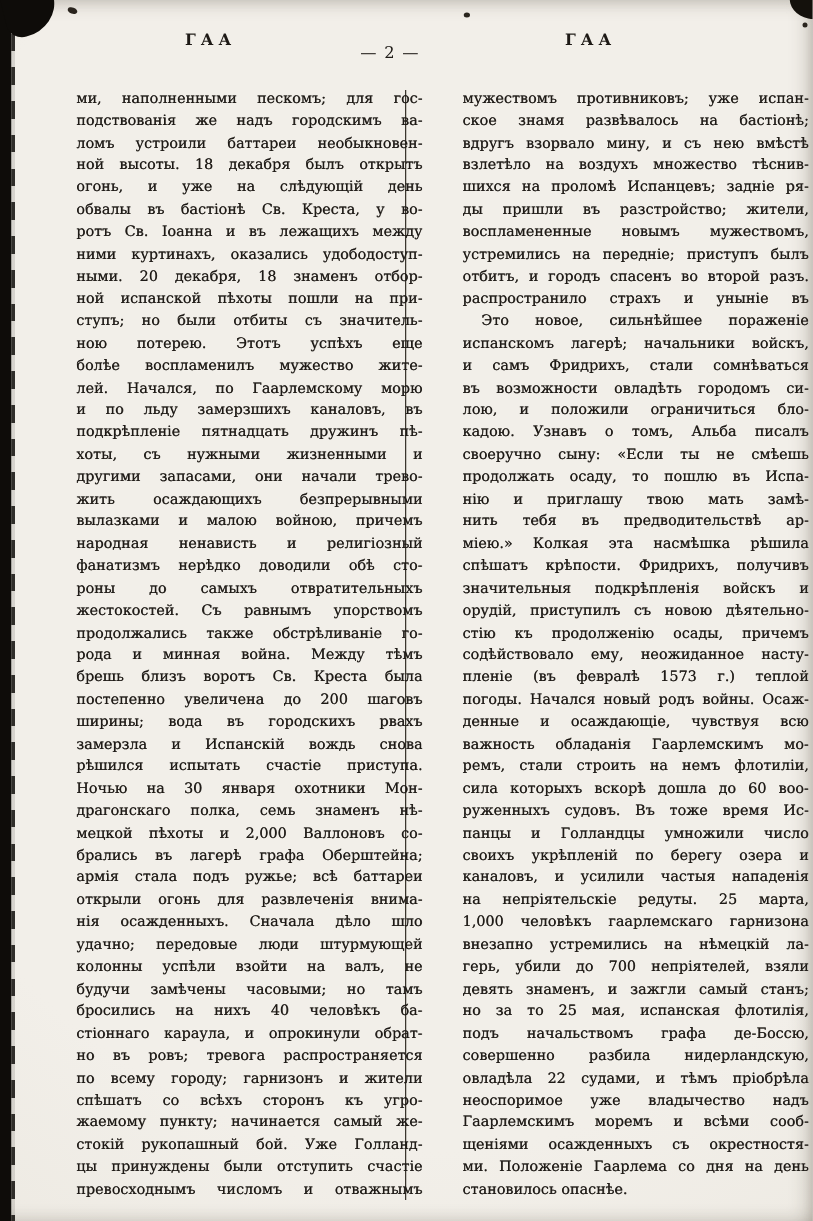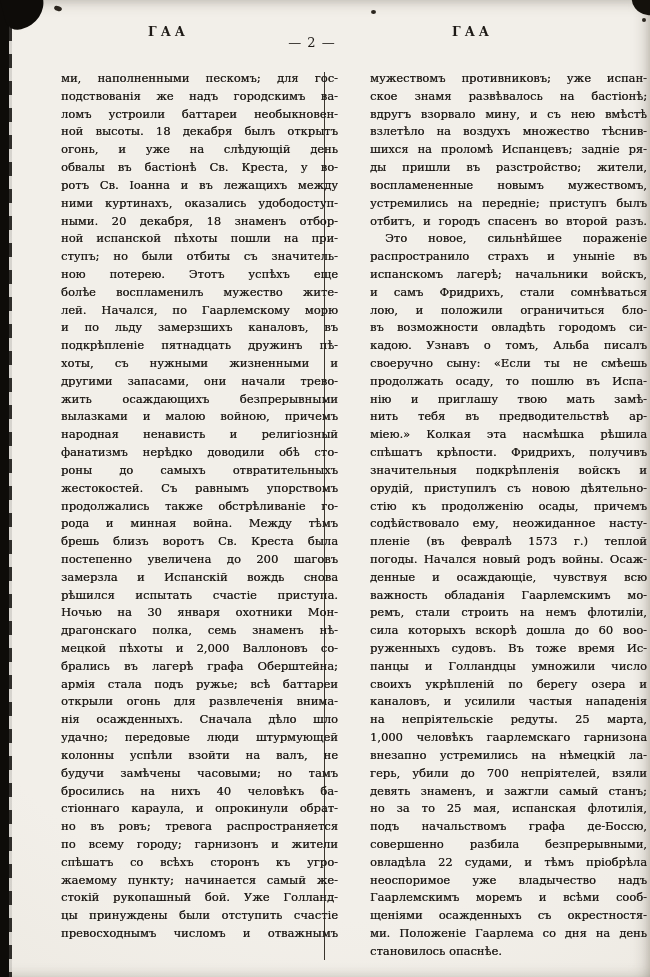--- a/index.html
+++ b/index.html
@@ -100,20 +100,21 @@
       <div class="line">жить осаждающихъ безпрерывными</div>
       <div class="line">вылазками и малою войною, причемъ</div>
       <div class="line">народная ненависть и религіозный</div>
       <div class="line">фанатизмъ нерѣдко доводили обѣ сто-</div>
       <div class="line">роны до самыхъ отвратительныхъ</div>
       <div class="line">жестокостей. Съ равнымъ упорствомъ</div>
       <div class="line">продолжались также обстрѣливаніе го-</div>
       <div class="line">рода и минная война. Между тѣмъ</div>
       <div class="line">брешь близъ воротъ Св. Креста была</div>
       <div class="line">постепенно увеличена до 200 шаговъ</div>
+      <div class="line">ширины; вода въ городскихъ рвахъ</div>
       <div class="line">замерзла и Испанскій вождь снова</div>
       <div class="line">рѣшился испытать счастіе приступа.</div>
       <div class="line">Ночью на 30 января охотники Мон-</div>
       <div class="line">драгонскаго полка, семь знаменъ нѣ-</div>
       <div class="line">мецкой пѣхоты и 2,000 Валлоновъ со-</div>
       <div class="line">брались въ лагерѣ графа Оберштейна;</div>
       <div class="line">армія стала подъ ружье; всѣ баттареи</div>
       <div class="line">открыли огонь для развлеченія внима-</div>
       <div class="line">нія осажденныхъ. Сначала дѣло шло</div>
       <div class="line">удачно; передовые люди штурмующей</div>
@@ -132,26 +133,26 @@
   <div class="col col-right">
       <div class="line">мужествомъ противниковъ; уже испан-</div>
       <div class="line">ское знамя развѣвалось на бастіонѣ;</div>
       <div class="line">вдругъ взорвало мину, и съ нею вмѣстѣ</div>
       <div class="line">взлетѣло на воздухъ множество тѣснив-</div>
       <div class="line">шихся на проломѣ Испанцевъ; задніе ря-</div>
       <div class="line">ды пришли въ разстройство; жители,</div>
       <div class="line">воспламененные новымъ мужествомъ,</div>
       <div class="line">устремились на передніе; приступъ былъ</div>
       <div class="line">отбитъ, и городъ спасенъ во второй разъ.</div>
+      <div class="line">распространило страхъ и уныніе въ</div>
       <div class="line line-indent">Это новое, сильнѣйшее пораженіе</div>
-      <div class="line">распространило страхъ и уныніе въ</div>
       <div class="line">испанскомъ лагерѣ; начальники войскъ,</div>
       <div class="line">и самъ Фридрихъ, стали сомнѣваться</div>
+      <div class="line">въ возможности овладѣть городомъ си-</div>
       <div class="line">лою, и положили ограничиться бло-</div>
-      <div class="line">въ возможности овладѣть городомъ си-</div>
       <div class="line">кадою. Узнавъ о томъ, Альба писалъ</div>
       <div class="line">своеручно сыну: «Если ты не смѣешь</div>
       <div class="line">продолжать осаду, то пошлю въ Испа-</div>
       <div class="line">нію и приглашу твою мать замѣ-</div>
       <div class="line">нить тебя въ предводительствѣ ар-</div>
       <div class="line">міею.» Колкая эта насмѣшка рѣшила</div>
       <div class="line">спѣшатъ крѣпости. Фридрихъ, получивъ</div>
       <div class="line">значительныя подкрѣпленія войскъ и</div>
       <div class="line">орудій, приступилъ съ новою дѣятельно-</div>
       <div class="line">стію къ продолженію осады, причемъ</div>
@@ -166,21 +167,21 @@
       <div class="line">панцы и Голландцы умножили число</div>
       <div class="line">своихъ укрѣпленій по берегу озера и</div>
       <div class="line">каналовъ, и усилили частыя нападенія</div>
       <div class="line">на непріятельскіе редуты. 25 марта,</div>
       <div class="line">1,000 человѣкъ гаарлемскаго гарнизона</div>
       <div class="line">внезапно устремились на нѣмецкій ла-</div>
       <div class="line">герь, убили до 700 непріятелей, взяли</div>
       <div class="line">девять знаменъ, и зажгли самый станъ;</div>
       <div class="line">но за то 25 мая, испанская флотилія,</div>
       <div class="line">подъ начальствомъ графа де-Боссю,</div>
-      <div class="line">совершенно разбила безпрерывными,</div>
+      <div class="line">совершенно разбила нидерландскую,</div>
       <div class="line">овладѣла 22 судами, и тѣмъ пріобрѣла</div>
       <div class="line">неоспоримое уже владычество надъ</div>
       <div class="line">Гаарлемскимъ моремъ и всѣми сооб-</div>
       <div class="line">щеніями осажденныхъ съ окрестностя-</div>
       <div class="line">ми. Положеніе Гаарлема со дня на день</div>
       <div class="line line-last">становилось опаснѣе.</div>
     </div>
 
 </div>
 

